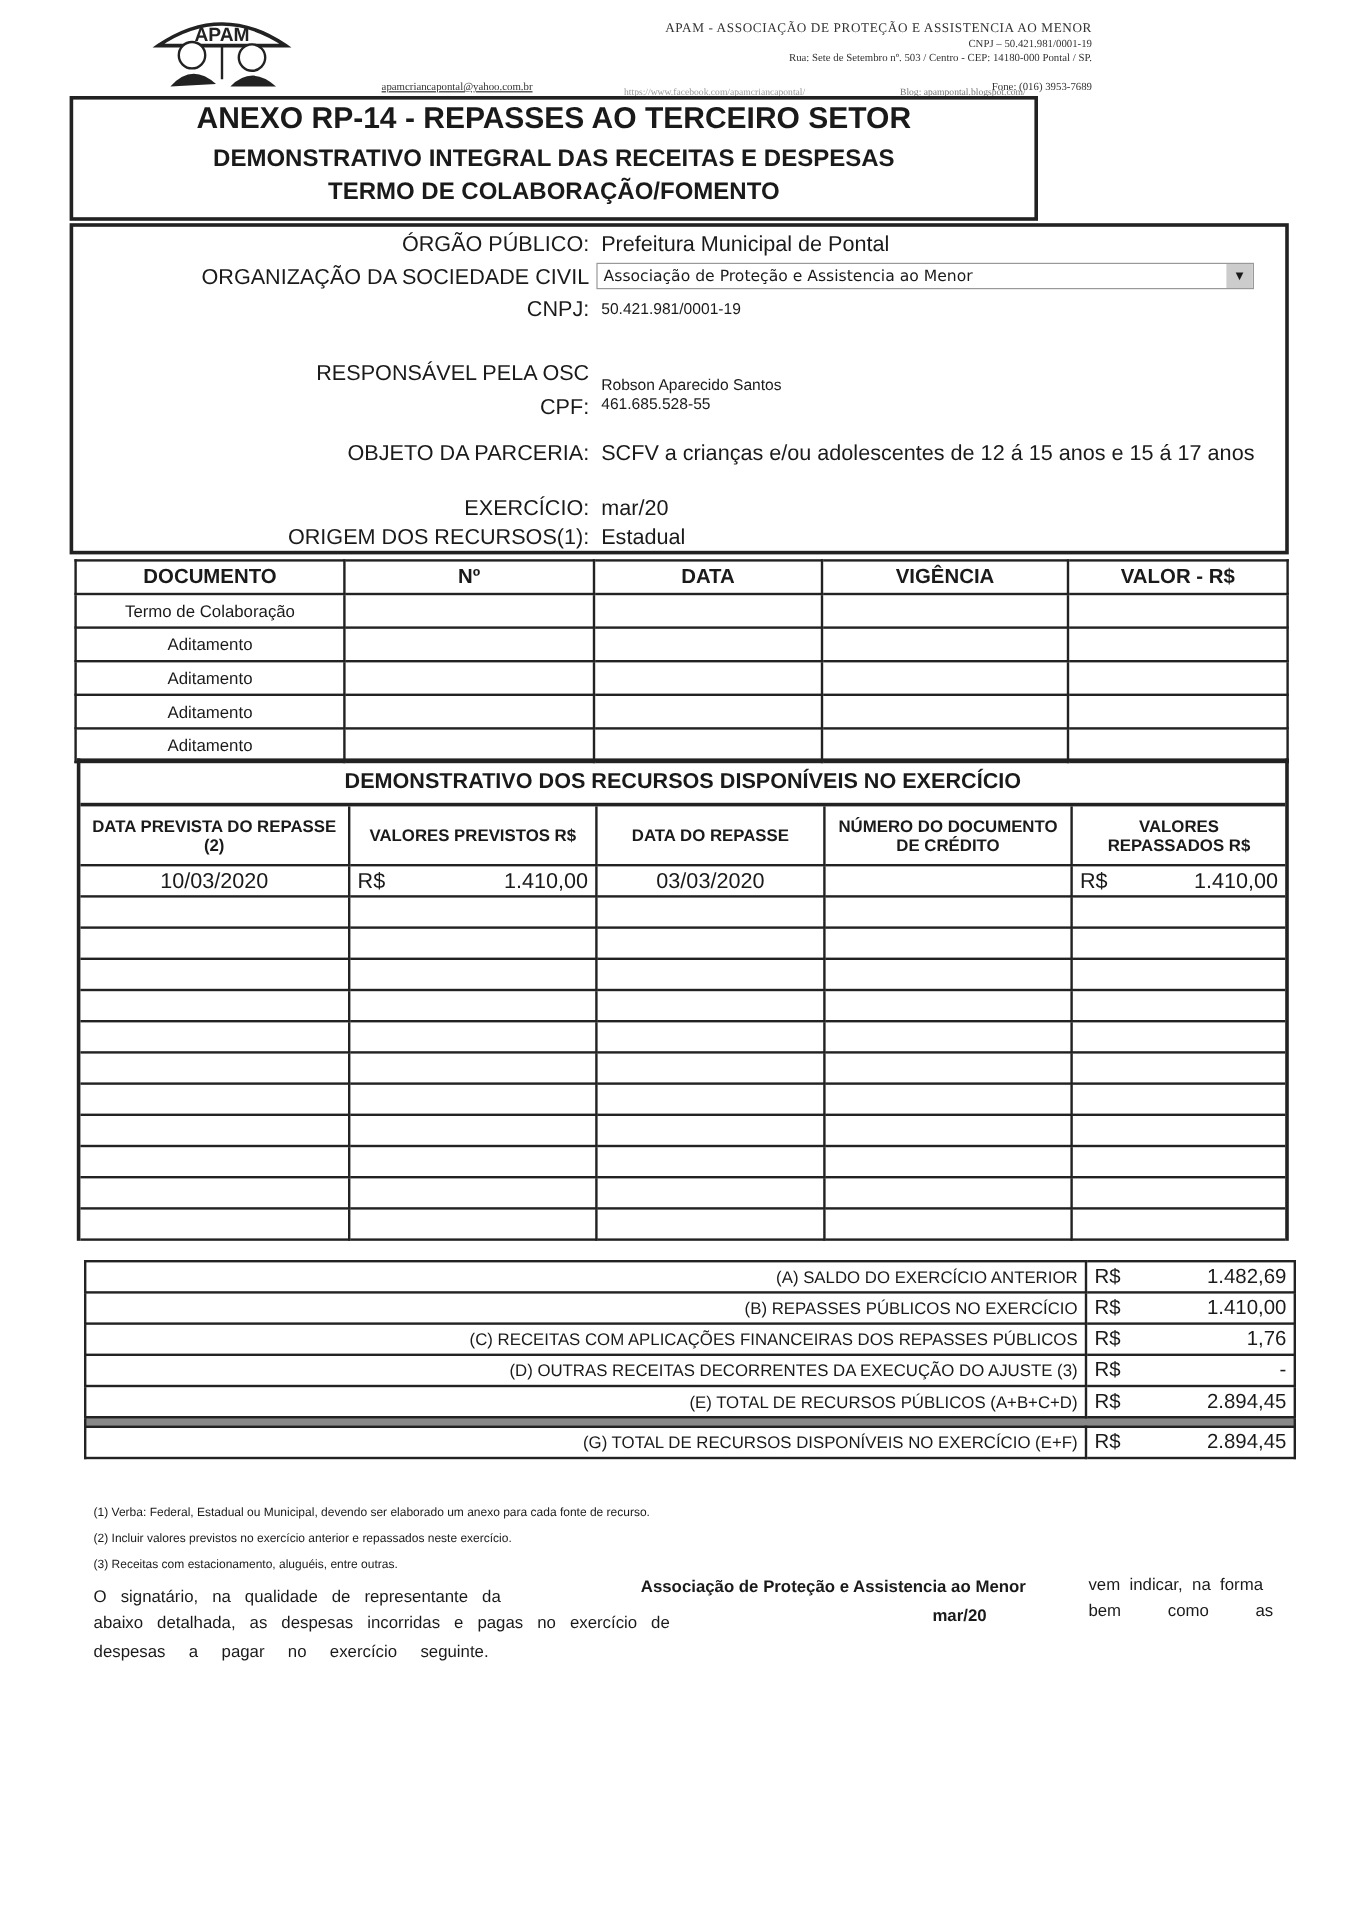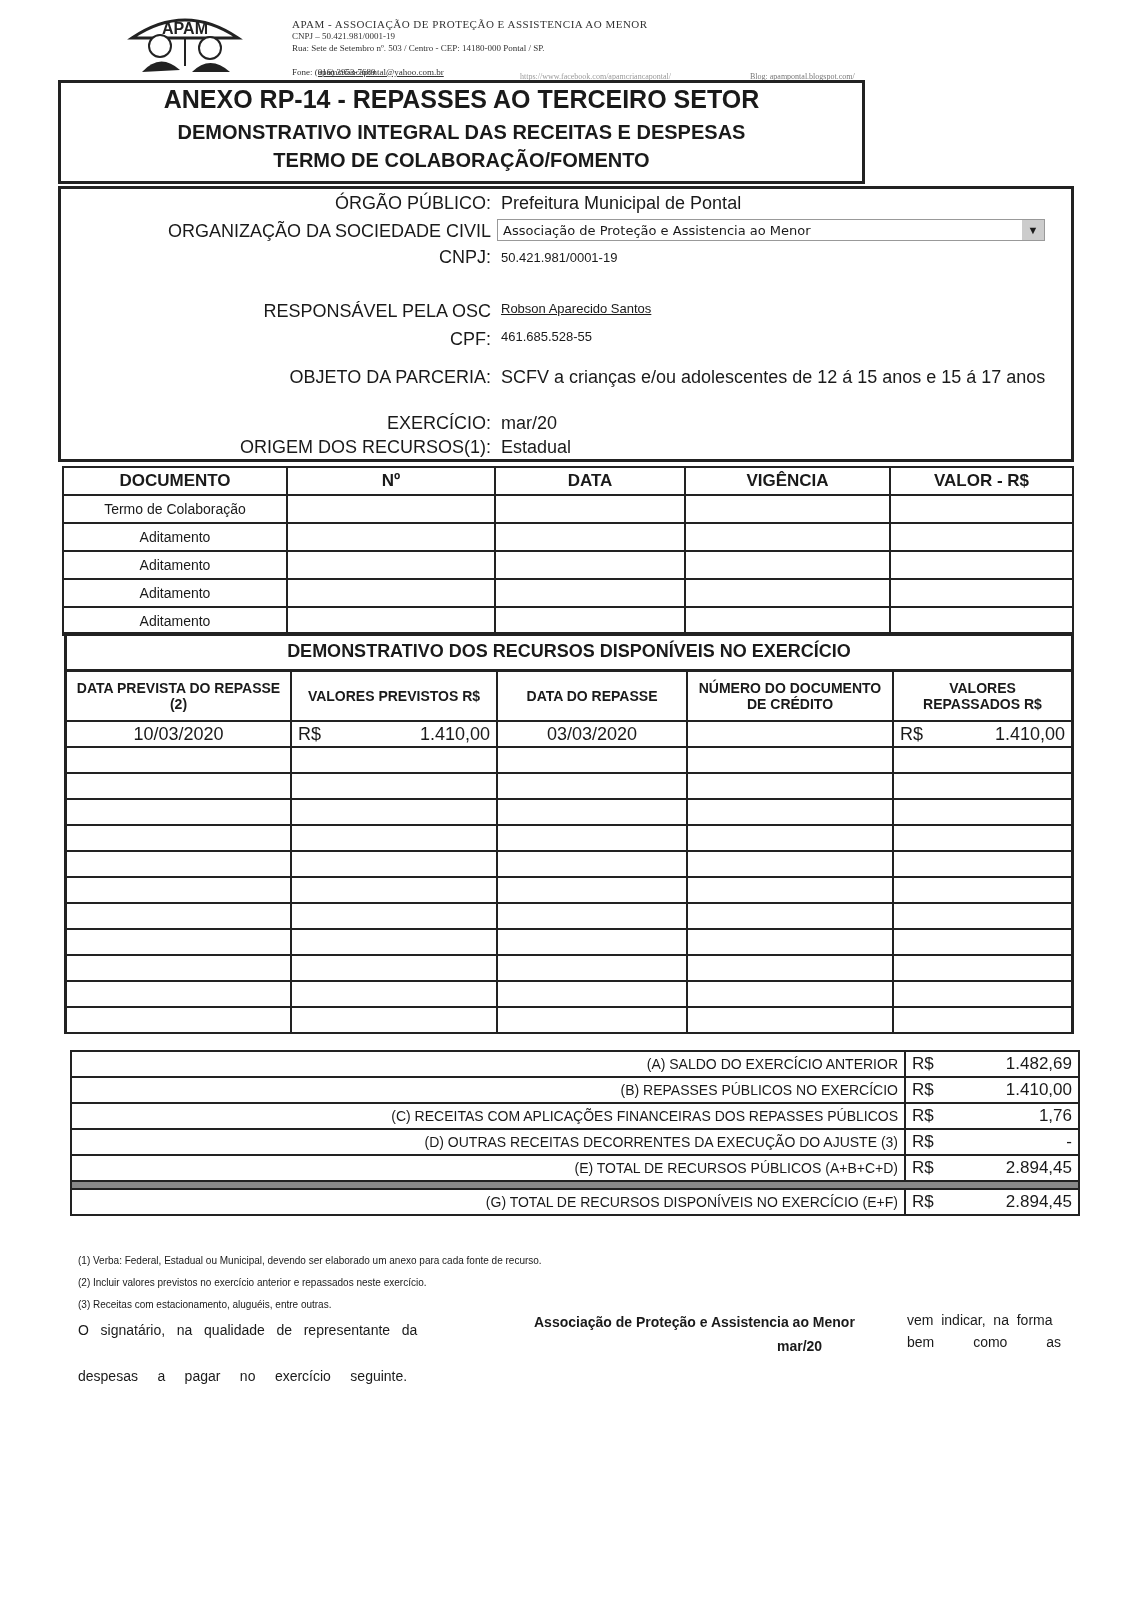--- a/index.html
+++ b/index.html
@@ -1,21 +1,21 @@
 <!DOCTYPE html>
 <html><head>
 <meta charset="utf-8">
 <style>
   html, body { margin:0; padding:0; background:#fff; }
   body { width:1140px; height:1600px; position:relative; overflow:hidden; font-family:"Liberation Sans", sans-serif; color:#1a1a1a; }
   .abs { position:absolute; }
 
   
   .logo { left:120px; top:8px; width:130px; height:66px; }
-  .lh { left:292px; width:600px; text-align:left; font-family:"Liberation Serif", serif; color:#333; }
+  .lh { left:310px; width:600px; text-align:right; font-family:"Liberation Serif", serif; color:#333; }
   .lh-title { top:18px; font-size:11px; letter-spacing:0.5px; }
   .lh-cnpj { top:31px; font-size:9px; }
   .lh-addr { top:43px; font-size:9px; }
   .lh-fone { top:55px; font-size:9px;margin-top:12px; }
   .lh-email { left:318px; top:67px; font-size:9px; text-decoration:underline; font-family:"Liberation Serif", serif; color:#333; }
   .lh-web { left:520px; top:72px; font-size:8px; color:#999; font-family:"Liberation Serif", serif; white-space:nowrap; }
   .lh-blog { left:750px; top:72px; font-size:8px; color:#777; font-family:"Liberation Serif", serif; white-space:nowrap; }
 
   
   .title-box { left:58px; top:80px; width:807px; height:104px; border:3px solid #222; box-sizing:border-box; border-top-width:3px; }
@@ -101,21 +101,21 @@
       <span class="txt">Associação de Proteção e Assistencia ao Menor</span>
       <span class="arrow">▼</span>
     </div>
   </div>
   <div class="info-row" style="top:58px;">
     <span class="info-label">CNPJ:</span>
     <span class="info-value v-sm" style="top:3px;">50.421.981/0001-19</span>
   </div>
   <div class="info-row" style="top:112px;">
     <span class="info-label">RESPONSÁVEL PELA OSC</span>
-    <span class="info-value v-sm" style="top:0px;text-decoration:underline;">Robson Aparecido Santos</span>
+    <span class="info-value v-sm" style="top:12px;">Robson Aparecido Santos</span>
   </div>
   <div class="info-row" style="top:140px;">
     <span class="info-label">CPF:</span>
     <span class="info-value v-sm" style="top:0px;">461.685.528-55</span>
   </div>
   <div class="info-row" style="top:178px;">
     <span class="info-label">OBJETO DA PARCERIA:</span>
     <span class="info-value v-lg">SCFV a crianças e/ou adolescentes de 12 á 15 anos e 15 á 17 anos</span>
   </div>
   <div class="info-row" style="top:224px;">
@@ -369,16 +369,17 @@
 <div class="abs notes">
   <div class="note">(1) Verba: Federal, Estadual ou Municipal, devendo ser elaborado um anexo para cada fonte de recurso.</div>
   <div class="note">(2) Incluir valores previstos no exercício anterior e repassados neste exercício.</div>
   <div class="note">(3) Receitas com estacionamento, aluguéis, entre outras.</div>
 </div>
 
 <div class="abs" style="left:0;top:0;width:1140px;height:1600px;pointer-events:none;">
   <span class="p-line" style="left:78px;top:1322px;font-size:14px;white-space:pre;">O   signatário,   na   qualidade   de   representante   da</span>
   <span class="p-line" style="left:534px;top:1314px;font-size:14px;font-weight:bold;">Associação de Proteção e Assistencia ao Menor</span>
   <span class="p-line" style="left:907px;top:1312px;font-size:14px;white-space:pre;">vem  indicar,  na  forma</span>
+  <span class="p-line" style="left:78px;top:1344px;font-size:14px;white-space:pre;">abaixo   detalhada,   as   despesas   incorridas   e   pagas   no   exercício   de</span>
   <span class="p-line" style="left:777px;top:1338px;font-size:14px;font-weight:bold;">mar/20</span>
   <span class="p-line" style="left:907px;top:1334px;font-size:14px;white-space:pre;">bem          como          as</span>
   <span class="p-line" style="left:78px;top:1368px;font-size:14px;white-space:pre;">despesas     a     pagar     no     exercício     seguinte.</span>
 </div>
 
 </body></html>

